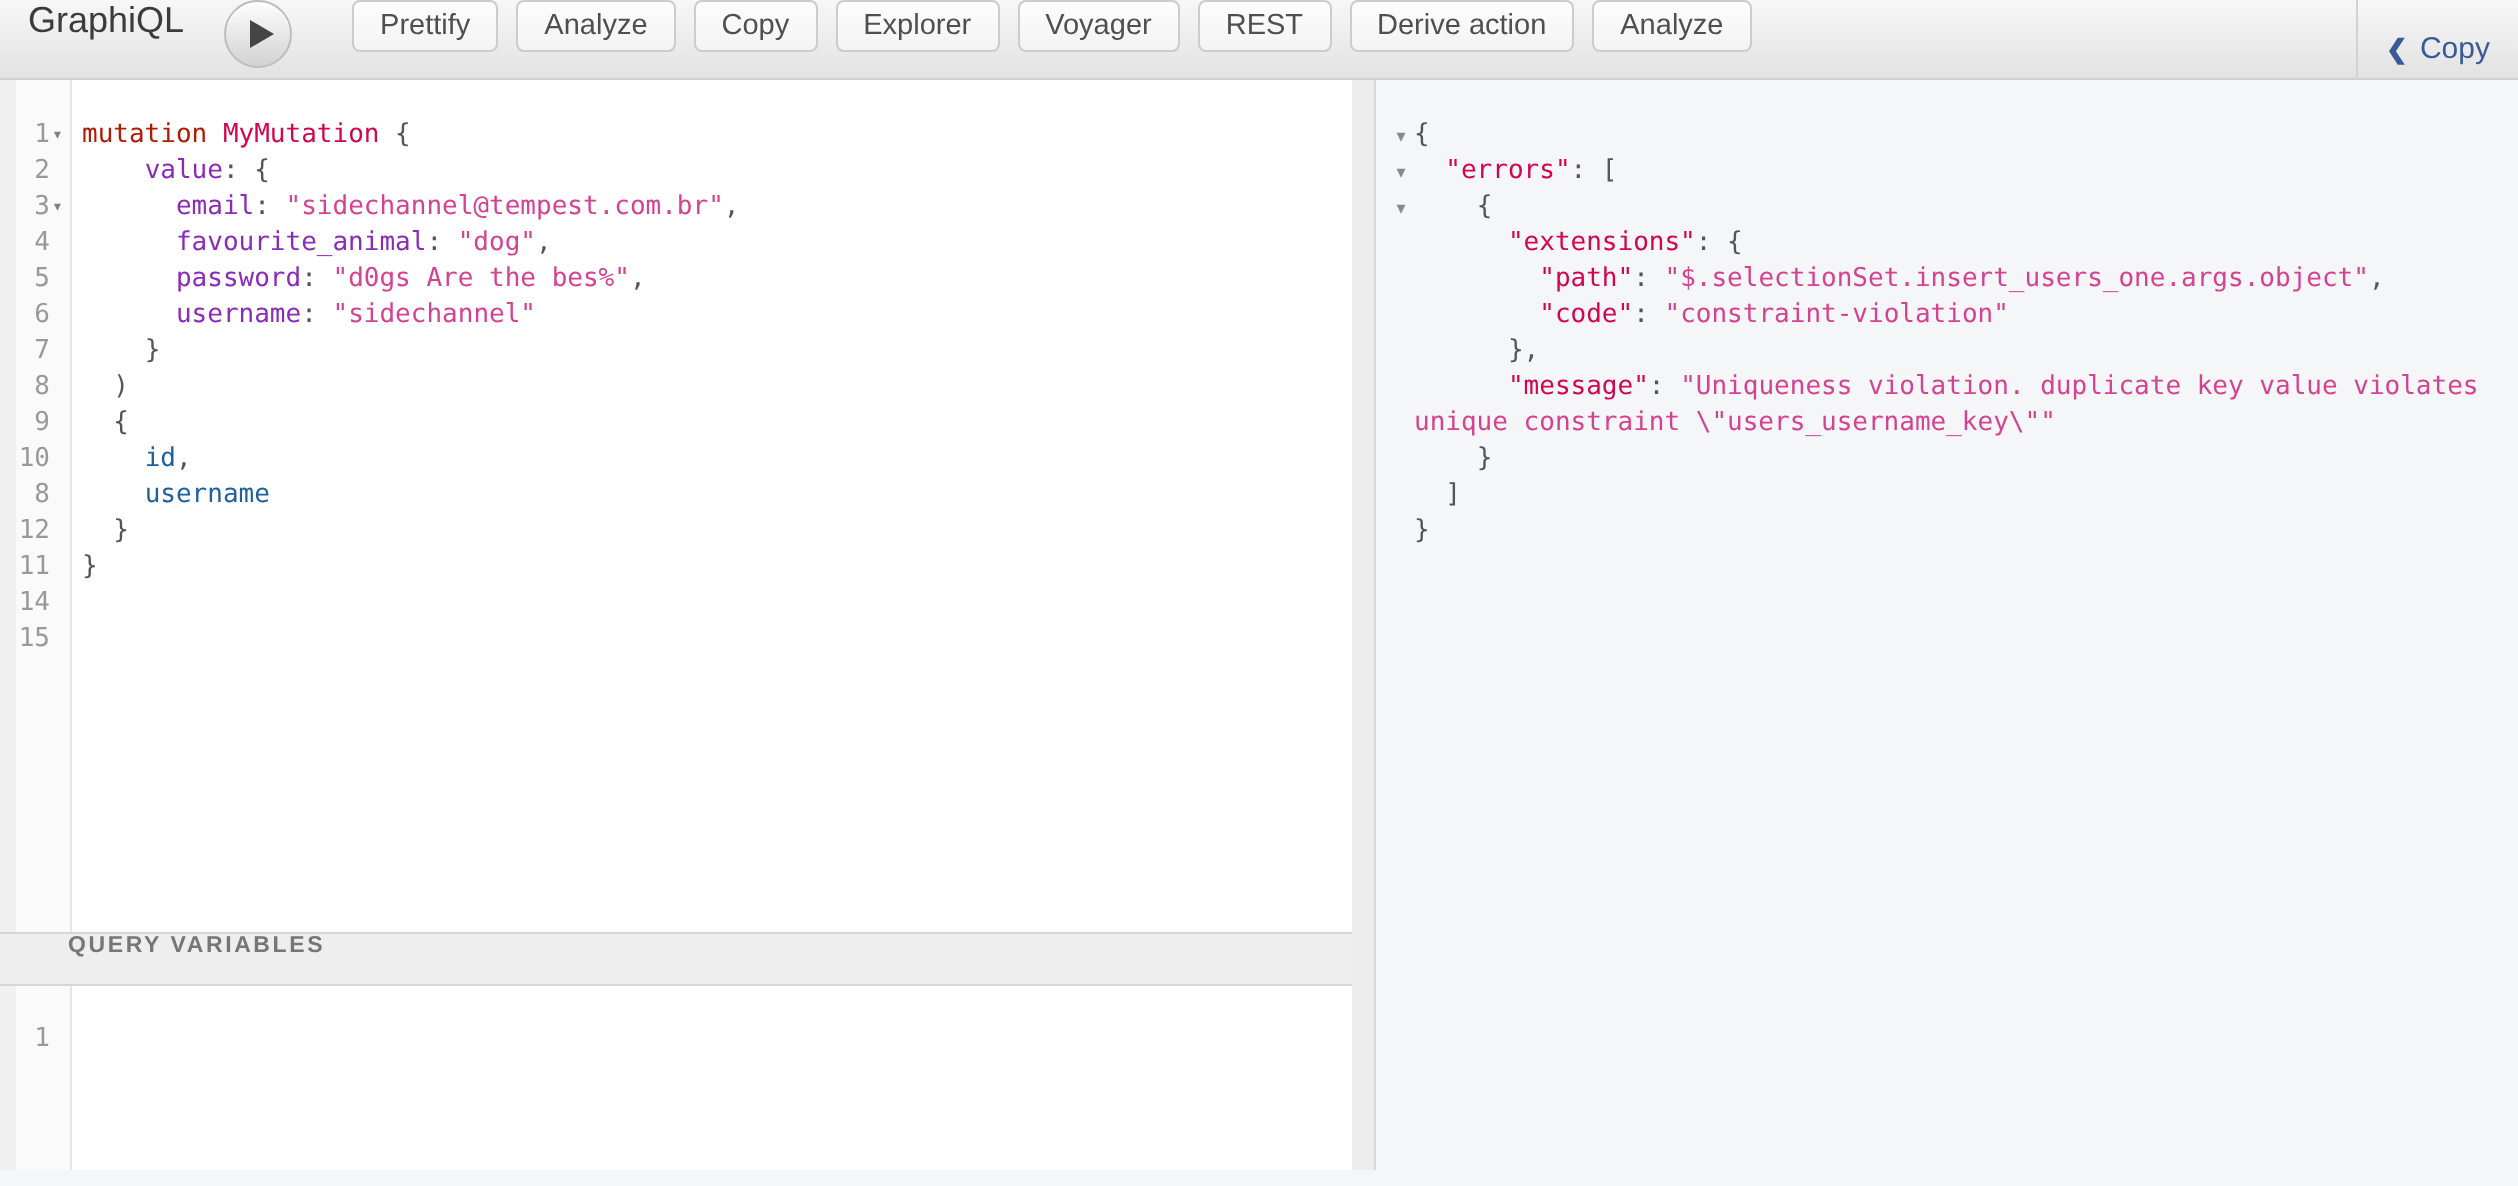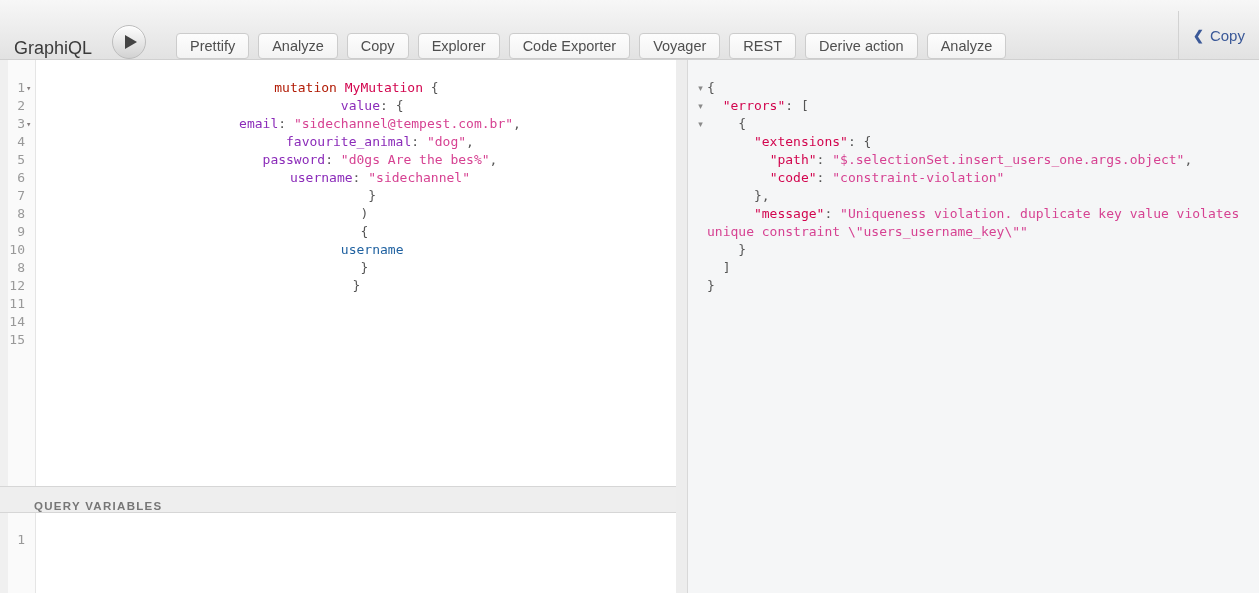--- a/index.html
+++ b/index.html
@@ -1,21 +1,21 @@
 <!DOCTYPE html>
 <html style="--c-keyword: #B11A04; --c-def: #D2054E; --c-property: #1F61A0; --c-attribute: #8B2BB9; --c-string: #D64292; --c-punctuation: #555555; --c-key: #D2054E; --c-docs: #3B5998;"><head>
 <meta charset="utf-8">
 <style>
   * { box-sizing: border-box; margin: 0; padding: 0; }
   html,body { width:1259px; height:593px; overflow:hidden; }
   body { font-family:"Liberation Sans", sans-serif; background:#f5f6f7; }
 
   
   .topbar {
-    height:60px; display:flex; align-items:flex-end;
+    height:40px; display:flex; align-items:flex-start;
     background:linear-gradient(#f7f7f7,#e2e2e2);
     border-bottom:1px solid #d0d0d0;
   }
   .logo-title { font-size:18px; color:#3b3b3b; margin:0 14px 0 14px; white-space:nowrap; }
   .execute-btn {
     width:34px; height:34px; border-radius:17px; flex:0 0 auto;
     background:linear-gradient(#fdfdfd,#d2d2d2);
     border:1px solid #bdbdbd; cursor:pointer;
     display:flex; align-items:center; justify-content:center;
     box-shadow:0 1px 0 rgba(255,255,255,.7) inset;
@@ -56,40 +56,40 @@
     width:28px; background:#fafafa; border-right:1px solid #e5e5e5;
     padding-top:19px; font-family:"DejaVu Sans Mono","Liberation Mono",monospace;
     font-size:13px; color:#999;
   }
   .gut-row { height:18px; line-height:18px; position:relative; }
   .gut-num { display:block; text-align:right; padding-right:10px; }
   .gut-fold {
     position:absolute; right:-1px; top:0; width:10px;
     font-size:9px; color:#857f7f; cursor:pointer; line-height:18px;
   }
-  .code-area { flex:1; background:#fff; padding:19px 4px 0 5px; overflow:hidden; cursor:text;text-align:center; }
+  .code-area { flex:1; background:#fff; padding:19px 4px 0 5px; overflow:hidden; cursor:text; }
   .code-line, .resp-line {
     font-family:"DejaVu Sans Mono","Liberation Mono",monospace;
     font-size:13px; line-height:18px; min-height:18px;
     white-space:pre-wrap; word-break:break-word; color:#333;
   }
   .tk-kw  { color:var(--c-keyword,#B11A04); }
   .tk-def { color:var(--c-def,#D2054E); }
   .tk-prop{ color:var(--c-property,#1F61A0); }
   .tk-attr{ color:var(--c-attribute,#8B2BB9); }
   .tk-str { color:var(--c-string,#D64292); }
   .tk-pun { color:var(--c-punctuation,#555555); }
   .tk-key { color:var(--c-key,#D2054E); }
   .tk-pl  { color:#333; }
 
   
   .vars-title {
     height:27px; background:#eeeeee;
     border-top:1px solid #d6d6d6; border-bottom:1px solid #d6d6d6;
-    display:flex; align-items:flex-end; padding-left:34px;
+    display:flex; align-items:flex-start; padding-left:34px;
     font-size:11.5px; font-weight:bold; letter-spacing:1.3px; color:#767676;
     cursor:pointer;
   }
   .vars-editor { height:92px; display:flex; }
   .vars-editor .gutter { padding-top:18px; }
   .vars-editor .code-area { padding-top:18px; }
 
   
   .resp-row { display:flex; }
   .resp-fold {
@@ -104,21 +104,20 @@
 <div class="topbar">
   <div class="logo-title">GraphiQL</div>
   <button class="execute-btn">
     <span class="play-triangle"></span>
   </button>
   <div class="tb-buttons">
       <button class="tb-btn">Prettify</button>
       <button class="tb-btn">Analyze</button>
       <button class="tb-btn">Copy</button>
       <button class="tb-btn">Explorer</button>
-      <button class="tb-btn">Code Exporter</button>
       <button class="tb-btn">Voyager</button>
       <button class="tb-btn">REST</button>
       <button class="tb-btn">Derive action</button>
       <button class="tb-btn">Analyze</button>
     </div>
   <div class="docs-box">
     <span class="docs-chevron">❮</span>
     <span>Copy</span>
   </div>
 </div>
@@ -180,20 +179,21 @@
       <div class="code-area" id="query-code">
           <div class="code-line"><span class="tk-kw">mutation</span><span class="tk-pl"> </span><span class="tk-def">MyMutation</span><span class="tk-pun"> {</span></div>
           <div class="code-line"><span class="tk-pl">    </span><span class="tk-attr">value</span><span class="tk-pun">: {</span></div>
           <div class="code-line"><span class="tk-pl">      </span><span class="tk-attr">email</span><span class="tk-pun">: </span><span class="tk-str">"sidechannel@tempest.com.br"</span><span class="tk-pun">,</span></div>
           <div class="code-line"><span class="tk-pl">      </span><span class="tk-attr">favourite_animal</span><span class="tk-pun">: </span><span class="tk-str">"dog"</span><span class="tk-pun">,</span></div>
           <div class="code-line"><span class="tk-pl">      </span><span class="tk-attr">password</span><span class="tk-pun">: </span><span class="tk-str">"d0gs Are the bes%"</span><span class="tk-pun">,</span></div>
           <div class="code-line"><span class="tk-pl">      </span><span class="tk-attr">username</span><span class="tk-pun">: </span><span class="tk-str">"sidechannel"</span></div>
           <div class="code-line"><span class="tk-pun">    }</span></div>
           <div class="code-line"><span class="tk-pun">  )</span></div>
           <div class="code-line"><span class="tk-pun">  {</span></div>
+          <div class="code-line"><span class="tk-pl">    </span><span class="tk-prop">id</span><span class="tk-pun">,</span></div>
           <div class="code-line"><span class="tk-pl">    </span><span class="tk-prop">username</span></div>
           <div class="code-line"><span class="tk-pun">  }</span></div>
           <div class="code-line"><span class="tk-pun">}</span></div>
           <div class="code-line"></div>
         </div>
     </div>
     <div class="vars-title">
       <span>QUERY VARIABLES</span>
     </div>
     <div class="vars-editor">

